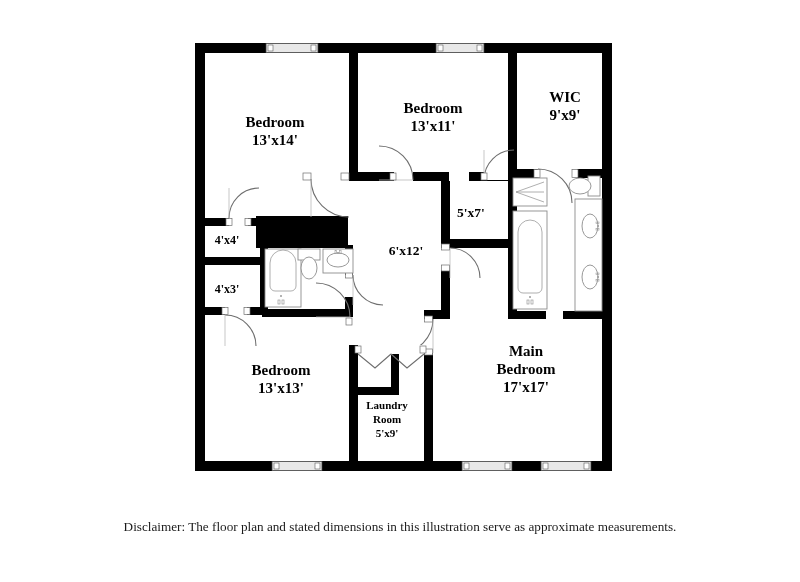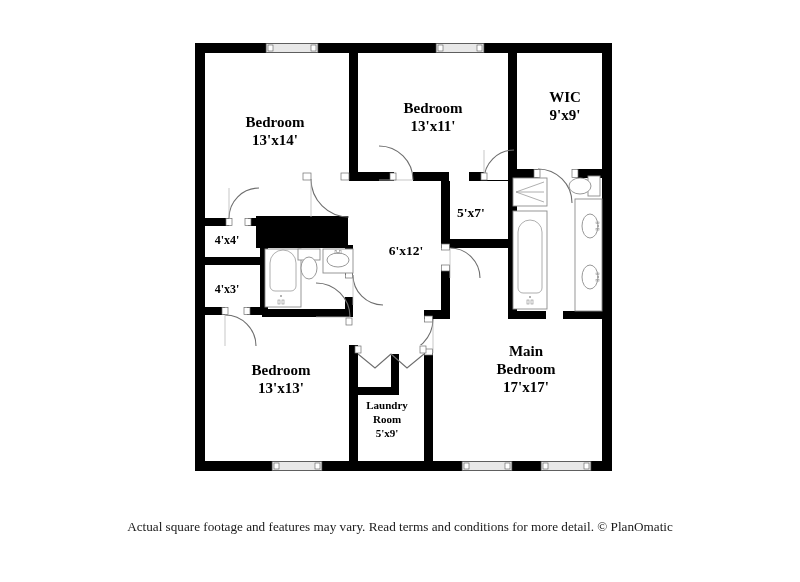--- a/index.html
+++ b/index.html
@@ -353,14 +353,14 @@
       <text class="room-label lbl-xs" x="387" y="406">Laundry</text>
       <text class="room-label lbl-xs" x="387" y="420">Room</text>
       <text class="room-label lbl-xs" x="387" y="434">5'x9'</text>
     </g>
 
   </g>
 </svg>
 </div>
 
 <div class="disclaimer">
-  <div>Actual square footage and features may vary. Read terms and conditions for more detail. © PlanOmatic</div>
+  <div>Disclaimer: The floor plan and stated dimensions in this illustration serve as approximate measurements.</div>
 </div>
 
 </body></html>

